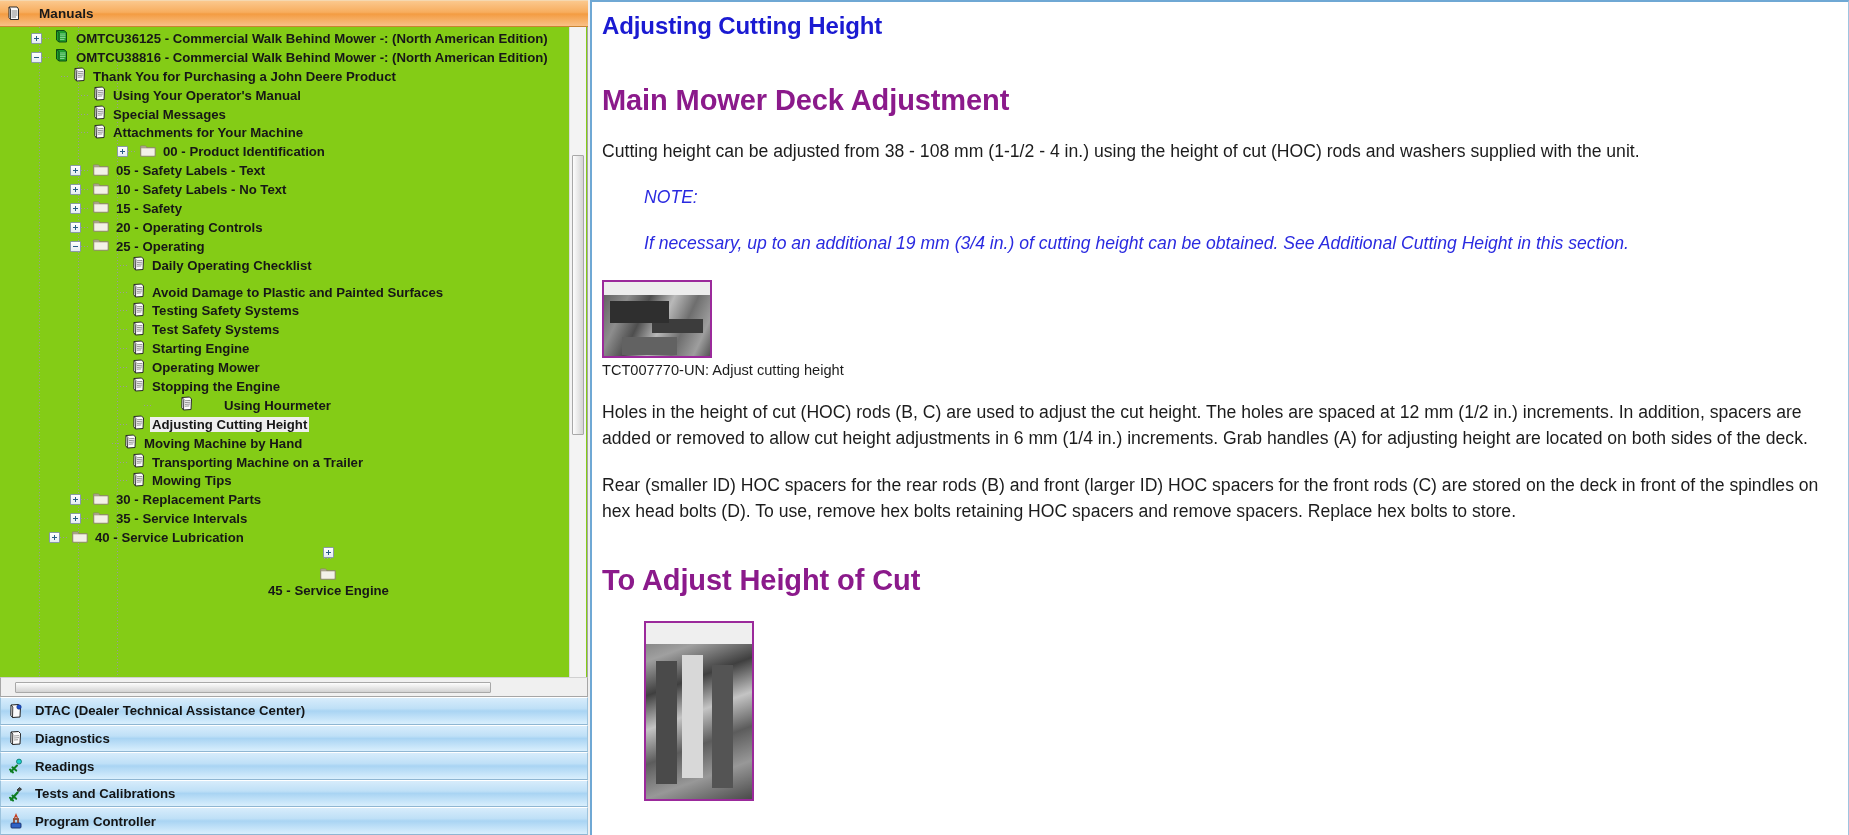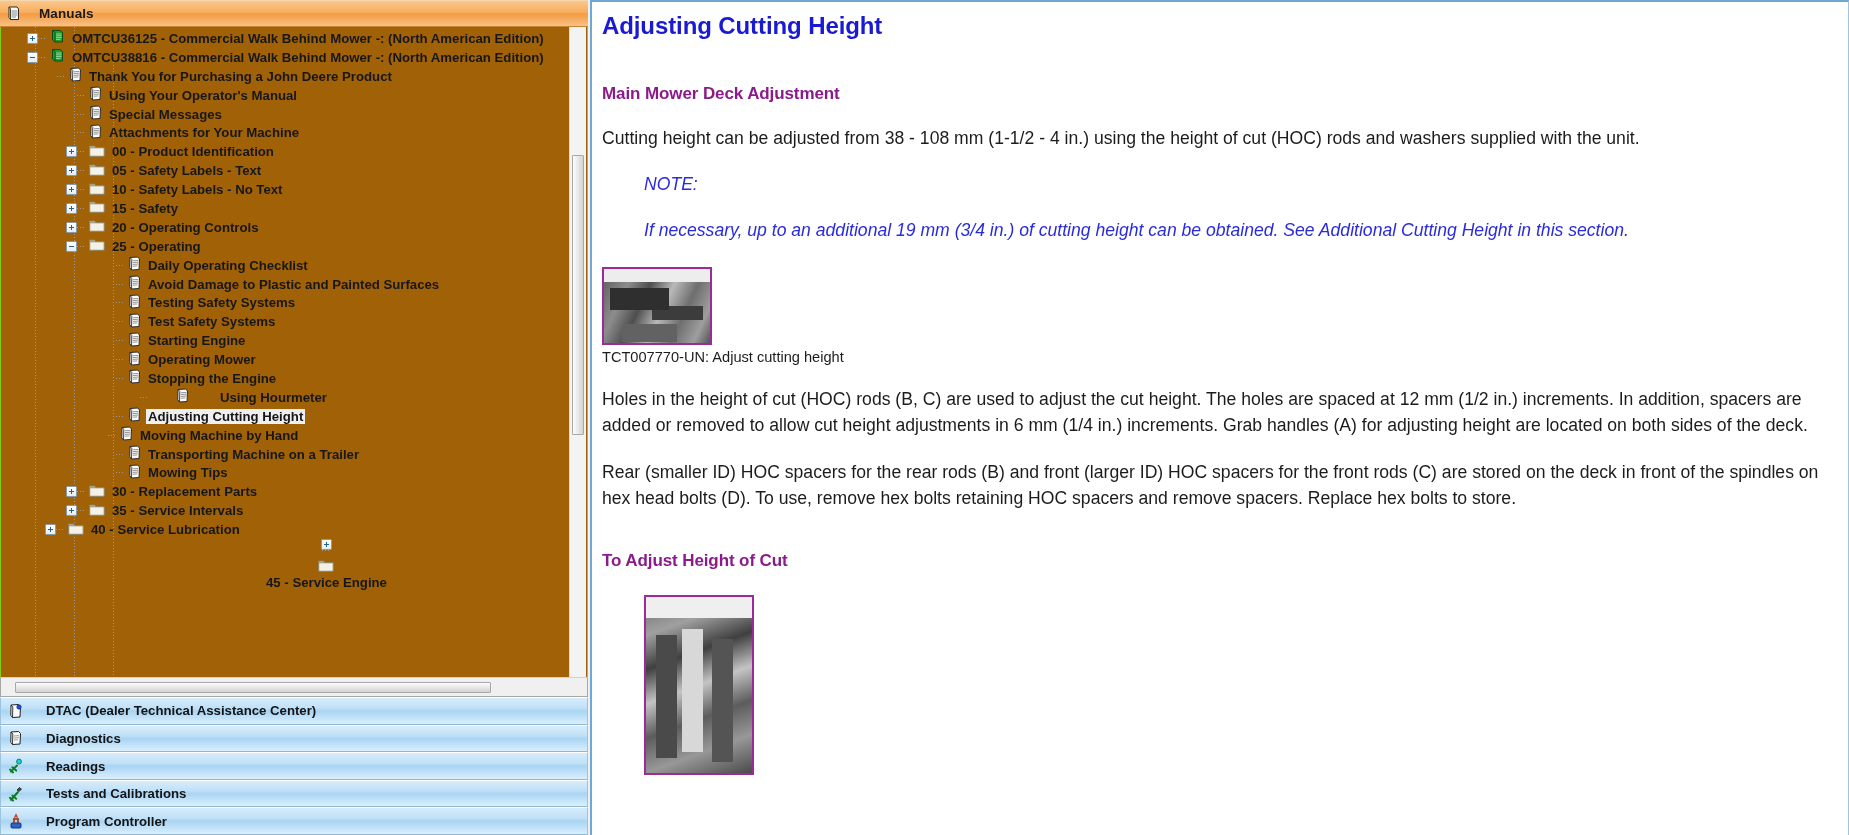--- a/index.html
+++ b/index.html
@@ -49,22 +49,22 @@
     font-weight: bold;
     color: #1a1a1a;
     margin-left: 14px;
     letter-spacing: 0.1px;
   }
 
   
   .tree-wrap {
     position: relative;
     flex: 1 1 auto;
-    background: #a16207;
-    border-left: 1px solid #84cc16;
+    background: #84cc16;
+    border-left: 5px solid #84cc16;
     border-right: 1px solid #a6a6a6;
     overflow: hidden;
   }
   .tree-inner {
     position: relative;
     padding-top: 2px;
     height: 100%;
     overflow: hidden;
   }
 
@@ -182,21 +182,21 @@
     border-left: 1px solid #9cc3dd;
     border-right: 1px solid #9cc3dd;
     display: flex;
     align-items: center;
     padding-left: 7px;
   }
   .nav-item .nav-label {
     font-size: 13.2px;
     font-weight: bold;
     color: #141414;
-    margin-left: 22px;
+    margin-left: 11px;
   }
   .nav-icon { width: 16px; height: 16px; flex: 0 0 16px; position: relative; }
 
   
   .splitter {
     width: 2px;
     flex: 0 0 2px;
     background: #f0f0f0;
     height: 835px;
   }
@@ -227,21 +227,21 @@
 
   h1.doc-title {
     margin: 4px 0 0 0;
     font-size: 24px;
     font-weight: bold;
     color: #1a1ad2;
     letter-spacing: -0.1px;
   }
   h2.doc-h2 {
     margin: 44px 0 0 0;
-    font-size: 17px;
+    font-size: 29px;
     font-weight: bold;
     color: #8b1a8b;
     letter-spacing: -0.1px;
   }
   h2.doc-h2.tight { margin-top: 40px; }
 
   p.doc-p {
     margin: 21px 0 0 0;
     font-size: 17.6px;
     line-height: 26px;
@@ -380,21 +380,21 @@
           <div class="tree-row" style="padding-left: 65px;">
             <span class="expander-spacer"></span>
             <span class="dots"></span>
             <span class="ic" style="margin-left: 3px;"><svg width="13" height="15" viewBox="0 0 13 15">
                 <path d="M2,1.5 L9.5,1 L11.5,3 L11,13.5 L3.5,14 L1.8,11.8 Z" fill="#fdfdfd" stroke="#2b2b2b" stroke-width="1"></path>
                 <path d="M2,1.5 L3.8,3.4 L3.5,14" fill="none" stroke="#2b2b2b" stroke-width="0.9"></path>
                 <path d="M4.9,4.8 L10.4,4.4 M4.9,6.6 L10.4,6.2 M4.9,8.4 L10.3,8 M4.8,10.2 L9.3,9.9" stroke="#666" stroke-width="0.7"></path>
               </svg></span>
             <span class="row-label">Attachments for Your Machine</span>
           </div>
-          <div class="tree-row" style="padding-left: 65px;">
+          <div class="tree-row" style="padding-left: 65px; margin-left: 47px;">
             <span class="expander plus"></span>
             <span class="dots"></span>
             <span class="ic" style="margin-left: 3px;"><svg width="16" height="13" viewBox="0 0 16 13">
                 <path d="M0.7,2.2 L5.6,2.2 L6.9,3.7 L15.2,3.7 L15.2,12.2 L0.7,12.2 Z" fill="#e9e6d8" stroke="#8a8468" stroke-width="1"></path>
                 <path d="M0.7,2.2 L5.6,2.2 L6.9,3.7 L0.7,3.7 Z" fill="#d9d5c2" stroke="#8a8468" stroke-width="0.8"></path>
                 <rect x="1.8" y="5.0" width="12.4" height="6.4" fill="#f3f1e8" stroke="none"></rect>
               </svg></span>
             <span class="row-label">00 - Product Identification</span>
           </div>
           <div class="tree-row" style="padding-left: 65px;">
@@ -450,21 +450,21 @@
           <div class="tree-row" style="padding-left: 104px;">
             <span class="expander-spacer"></span>
             <span class="dots"></span>
             <span class="ic" style="margin-left: 3px;"><svg width="13" height="15" viewBox="0 0 13 15">
                 <path d="M2,1.5 L9.5,1 L11.5,3 L11,13.5 L3.5,14 L1.8,11.8 Z" fill="#fdfdfd" stroke="#2b2b2b" stroke-width="1"></path>
                 <path d="M2,1.5 L3.8,3.4 L3.5,14" fill="none" stroke="#2b2b2b" stroke-width="0.9"></path>
                 <path d="M4.9,4.8 L10.4,4.4 M4.9,6.6 L10.4,6.2 M4.9,8.4 L10.3,8 M4.8,10.2 L9.3,9.9" stroke="#666" stroke-width="0.7"></path>
               </svg></span>
             <span class="row-label">Daily Operating Checklist</span>
           </div>
-          <div class="tree-row" style="padding-left: 104px;">
+          <div class="tree-row" style="padding-left: 104px; margin-top: 8px;">
             <span class="expander-spacer"></span>
             <span class="dots"></span>
             <span class="ic" style="margin-left: 3px;"><svg width="13" height="15" viewBox="0 0 13 15">
                 <path d="M2,1.5 L9.5,1 L11.5,3 L11,13.5 L3.5,14 L1.8,11.8 Z" fill="#fdfdfd" stroke="#2b2b2b" stroke-width="1"></path>
                 <path d="M2,1.5 L3.8,3.4 L3.5,14" fill="none" stroke="#2b2b2b" stroke-width="0.9"></path>
                 <path d="M4.9,4.8 L10.4,4.4 M4.9,6.6 L10.4,6.2 M4.9,8.4 L10.3,8 M4.8,10.2 L9.3,9.9" stroke="#666" stroke-width="0.7"></path>
               </svg></span>
             <span class="row-label">Avoid Damage to Plastic and Painted Surfaces</span>
           </div>
           <div class="tree-row" style="padding-left: 104px;">

